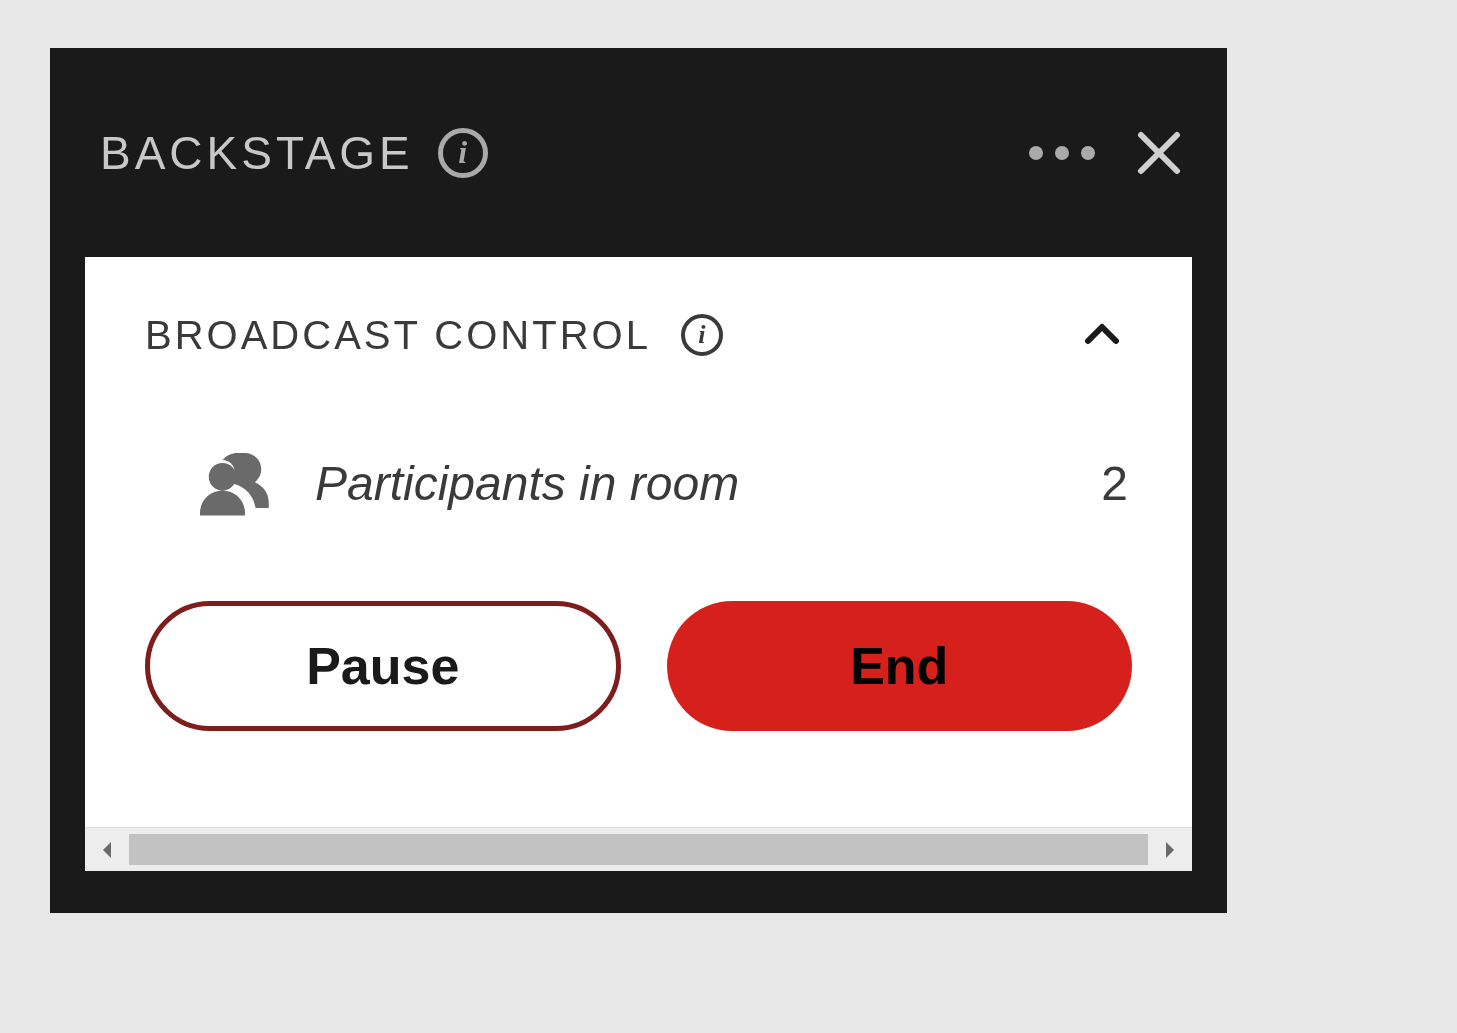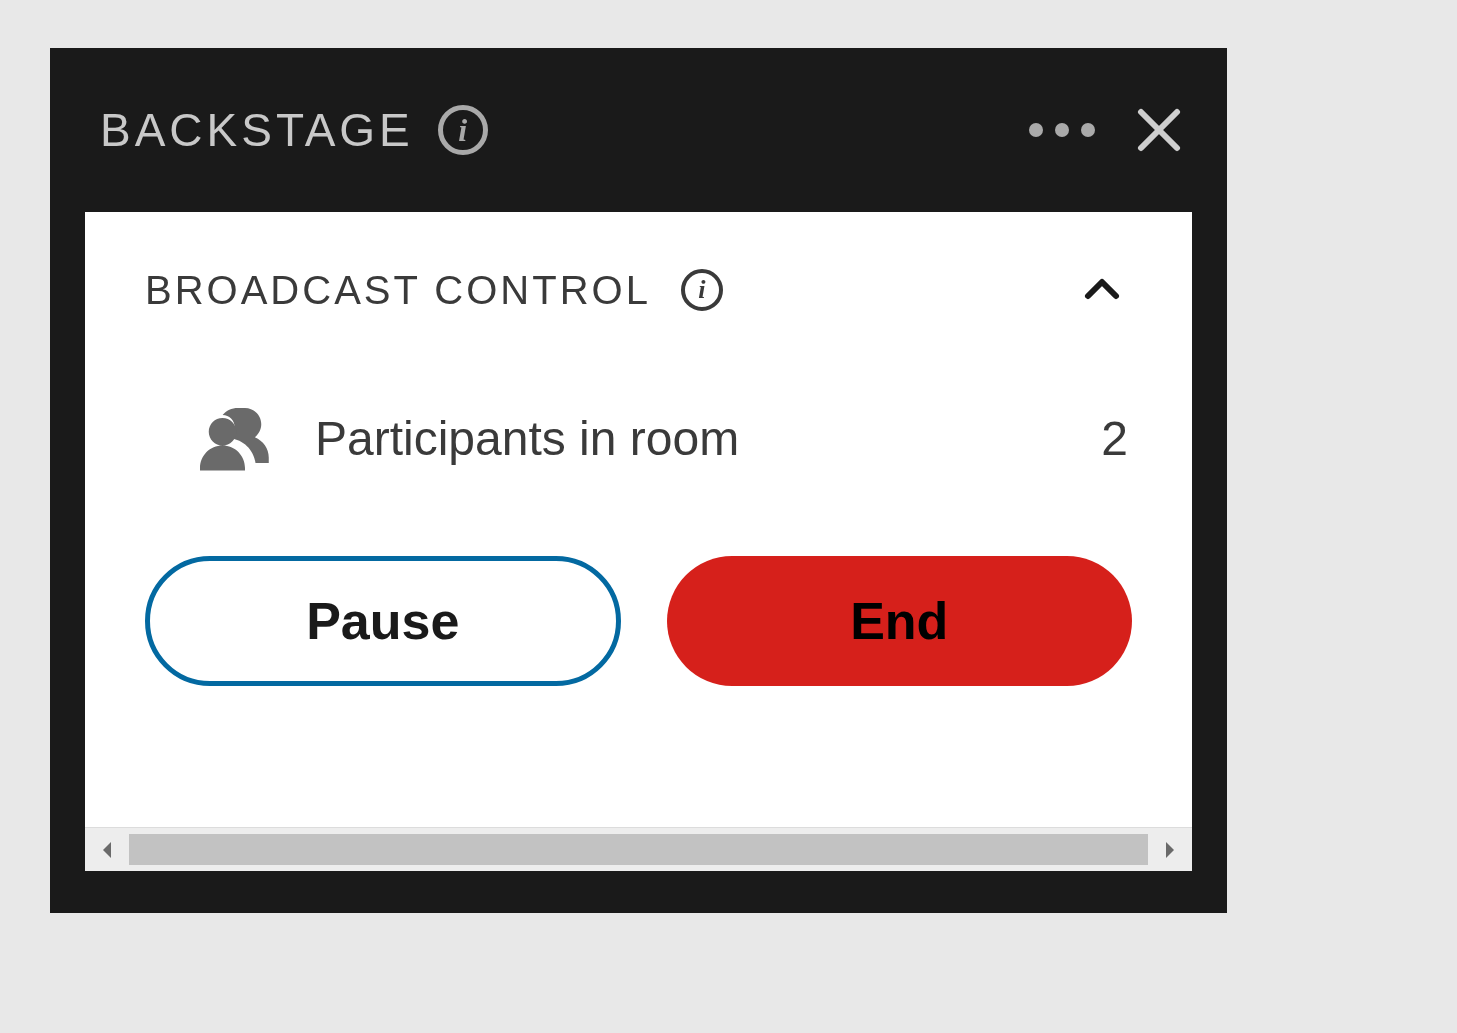--- a/index.html
+++ b/index.html
@@ -20,21 +20,21 @@
     position: absolute;
     left: 50px;
     top: 48px;
     width: 1177px;
     height: 865px;
     background: #1a1a1a;
     display: flex;
     flex-direction: column;
   }
   .panel-header {
-    height: 164px;
+    height: 209px;
     display: flex;
     align-items: center;
     padding: 0 40px 0 50px;
     color: #bfbfbf;
     text-align: right;
   }
   .panel-title {
     font-size: 46px;
     letter-spacing: 4px;
     font-weight: 400;
@@ -132,20 +132,21 @@
     align-items: center;
     padding: 70px 60px 20px 110px;
   }
   .people-icon { width: 80px; height: 80px; flex-shrink: 0; }
   .people-icon svg { width: 80px; height: 80px; }
   .people-icon path { fill: #6a6a6a; }
   .participants-label {
     font-size: 48px;
     color: #3a3a3a;
     margin-left: 40px;
+    font-style: italic;
   }
   .participants-spacer { flex: 1; }
   .participants-count {
     font-size: 48px;
     color: #3a3a3a;
     margin-right: 4px;
   }
 
   .button-row {
     display: flex;
@@ -158,21 +159,21 @@
     border-radius: 65px;
     font-size: 52px;
     font-weight: 600;
     display: flex;
     align-items: center;
     justify-content: center;
     cursor: pointer;
     user-select: none;
   }
   .btn-outline {
-    border: 5px solid #0369a1;
+    border: 5px solid #7f1d1d;
     background: #ffffff;
     color: #1a1a1a;
   }
   .btn-primary {
     background: #d6201b;
     color: #000000;
     border: none;
   }
 
   .content-flex-spacer { flex: 1; min-height: 10px; }

